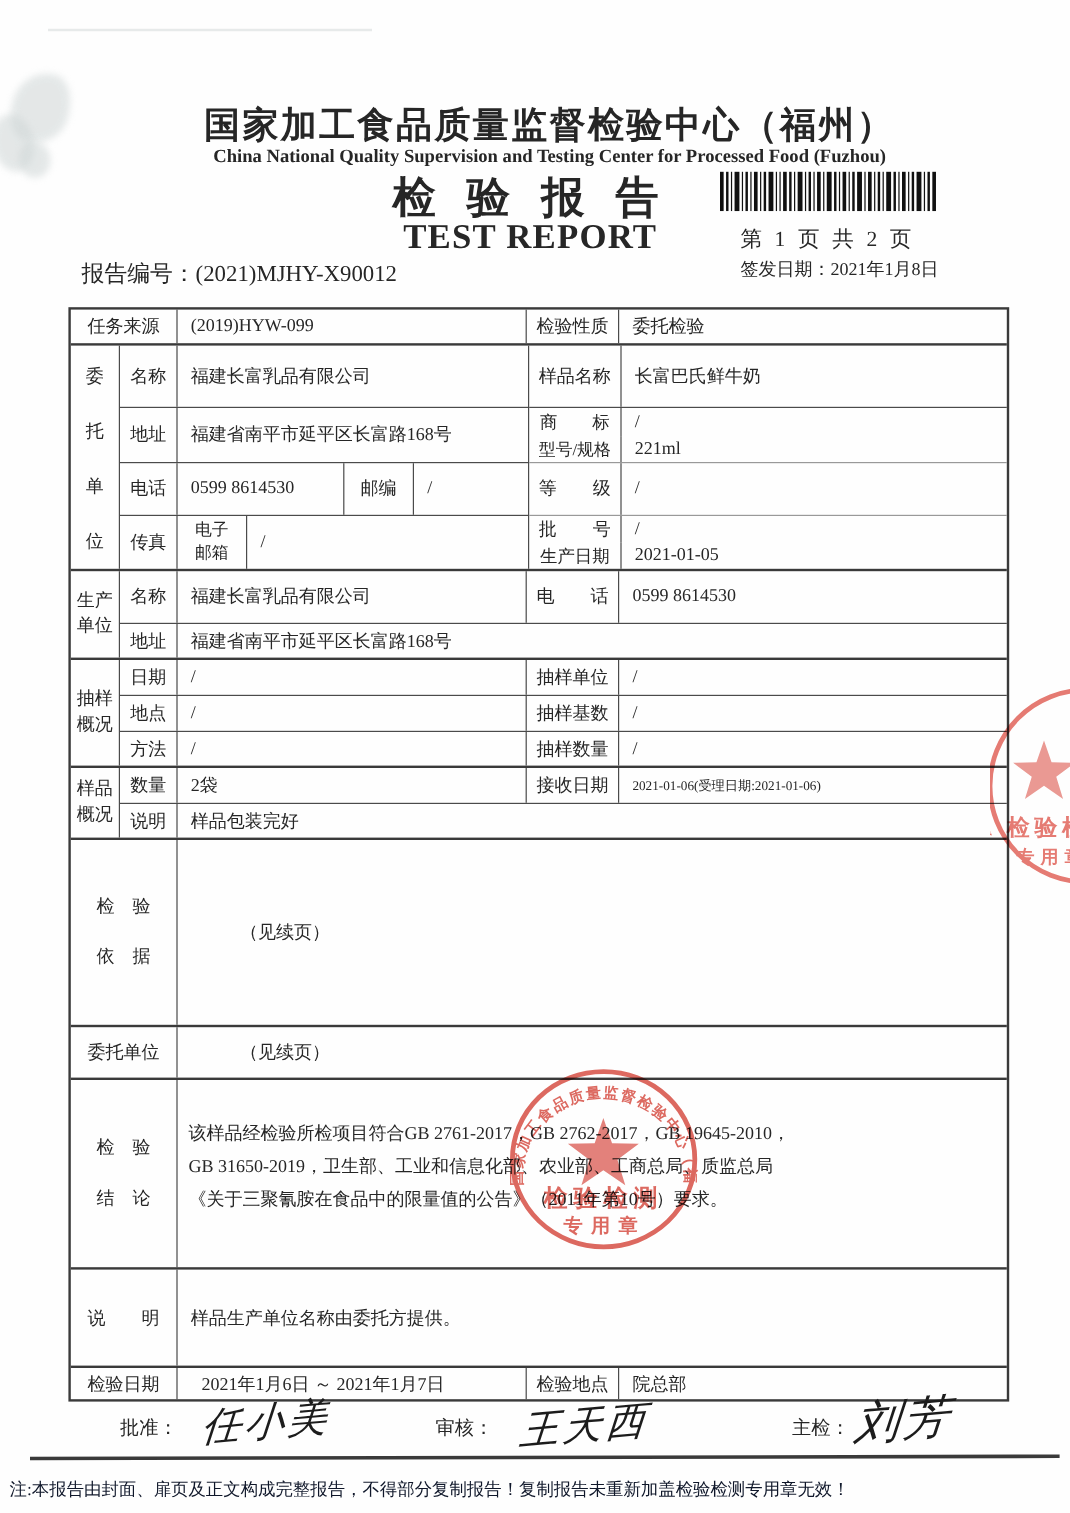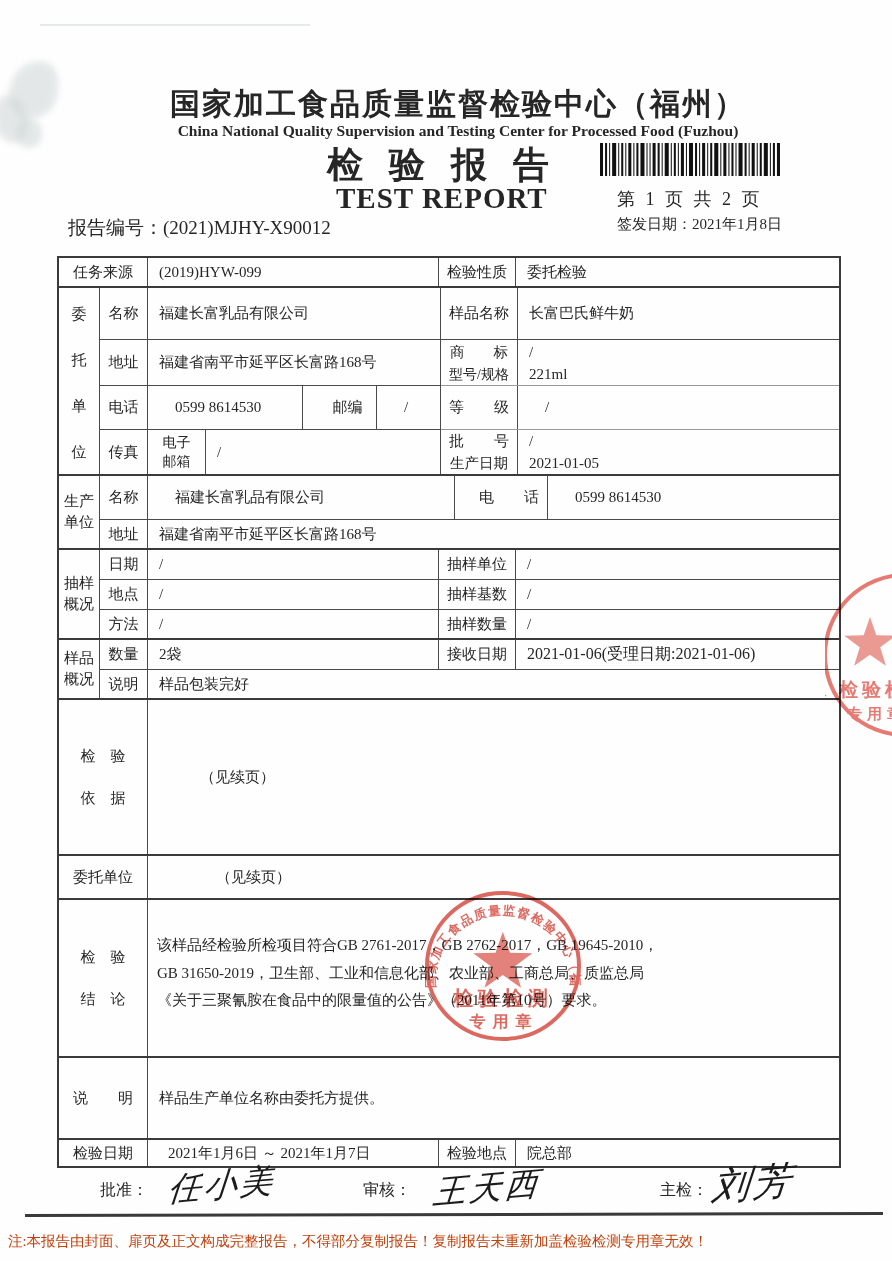--- a/index.html
+++ b/index.html
@@ -27,40 +27,40 @@
   .val{padding-left:11px;}
   .wA{width:41px;flex:none;justify-content:center;}
   .wAB{width:89px;flex:none;}
   .wB{width:48px;flex:none;}
   .wLV{width:291px;flex:none;}
   .wRL{width:77px;flex:none;}
   .wPh{width:139px;flex:none;}
   .wPc{width:58px;flex:none;}
   .grow{flex:1 1 auto;}
   .col{display:flex;flex-direction:column;box-sizing:border-box;min-height:0;}
-  .h30{height:30px;flex:none;} .h44{height:44px;flex:none;gap:16px;} .h46{height:46px;flex:none;}
+  .h30{height:30px;flex:none;} .h44{height:44px;flex:none;} .h46{height:46px;flex:none;}
   .h52{height:52px;flex:none;} .h60{height:60px;flex:none;} .h74{height:74px;flex:none;}
   .h82{height:82px;flex:none;} .h90{height:90px;flex:none;} .h156{height:156px;flex:none;}
   .h158{height:158px;flex:none;} .h188{height:188px;flex:none;} .h24{height:24px;flex:none;}
   .h22{height:22px;flex:none;}
   .vert4{width:17px;margin:0 auto;word-break:break-all;line-height:46px;padding-top:4px;text-align:center;}
   .vert2{width:34px;margin:0 auto;word-break:break-all;line-height:21px;text-align:center;}
   .two{white-space:pre-line;line-height:19px;font-size:14px;text-align:center;}
   .biglab{white-space:pre-line;line-height:42px;text-align:center;}
   .light{border-bottom:1px solid #999;}
   .none{border-bottom:none;}
   .concl{display:block;padding:32px 14px 0 9px;line-height:27.5px;}
-  .recv{font-size:16px;}
+  .recv{font-size:11px;}
   
   .sigrow{font-size:16px;}
   .siglab{position:absolute;white-space:nowrap;}
   .sig{position:absolute;font-size:33px;font-style:italic;white-space:nowrap;
        transform:rotate(-5deg) skewX(-10deg);color:#1c1c1c;letter-spacing:3px;}
   .botline{left:25px;top:1213px;width:858px;height:3px;background:#3a3a3a;transform:rotate(-0.12deg);}
-  .footnote{left:8px;top:1232px;font-size:14.5px;color:#c2410c;white-space:nowrap;}
+  .footnote{left:8px;top:1232px;font-size:14.5px;color:#0f172a;white-space:nowrap;}
   
   .stamp{left:420px;top:888px;width:168px;height:162px;mix-blend-mode:multiply;opacity:.88;pointer-events:none;}
   .edgestamp{left:825px;top:568px;width:67px;height:178px;overflow:hidden;mix-blend-mode:multiply;opacity:.8;pointer-events:none;}
   
   .blob{background:#cfd6d6;filter:blur(3px);opacity:.55;}
   .blob1{left:10px;top:60px;width:48px;height:60px;border-radius:58% 42% 60% 40%/50% 55% 45% 50%;transform:rotate(18deg);}
   .blob2{left:-6px;top:95px;width:34px;height:48px;border-radius:50%;transform:rotate(-12deg);}
   .blob3{left:16px;top:118px;width:26px;height:30px;border-radius:45% 55% 50% 50%;}
   .streak{left:40px;top:24px;width:270px;height:2px;background:#d7dcdc;opacity:.6;}
 </style>

